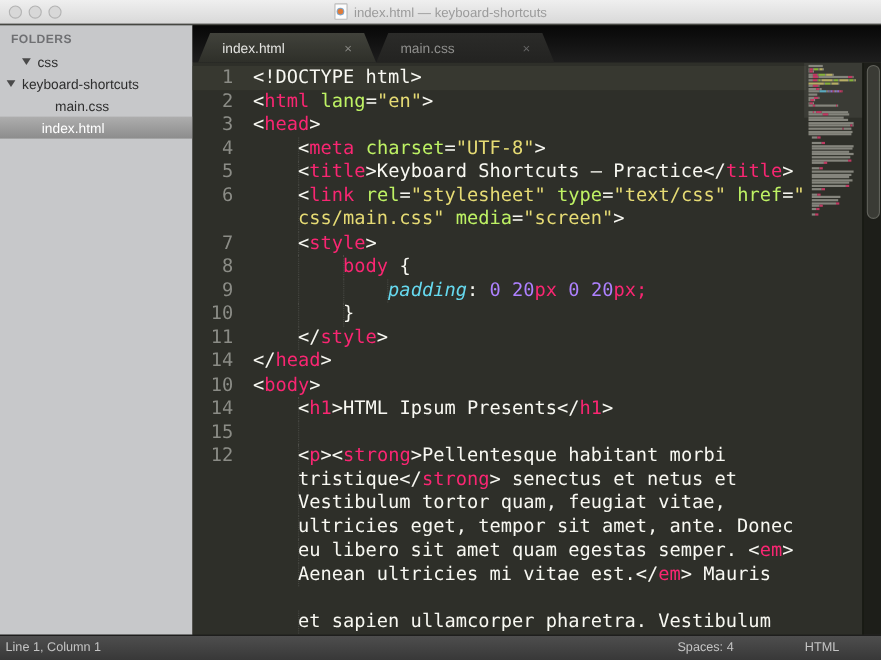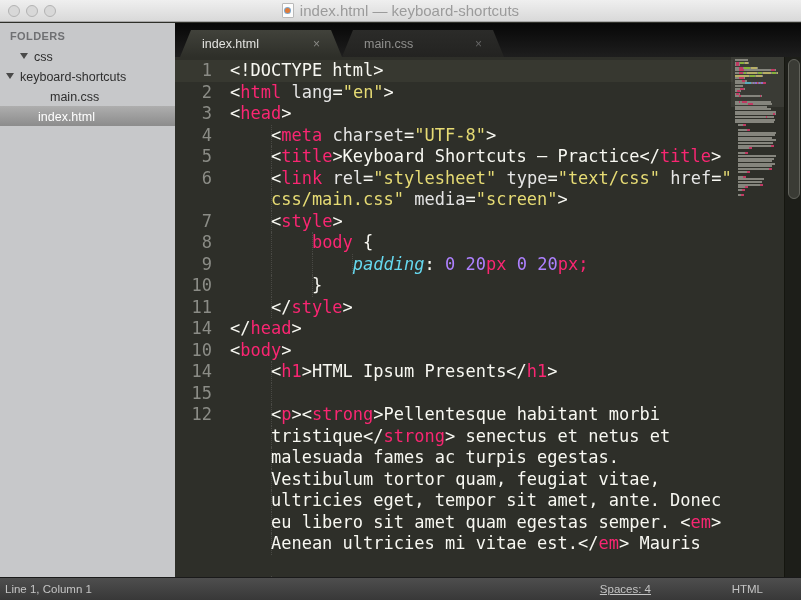--- a/index.html
+++ b/index.html
@@ -8,21 +8,21 @@
 
   
   #titlebar { position:absolute; top:0; left:0; width:801px; height:22px;
     background:linear-gradient(180deg,#efefef,#d9d9d9); border-bottom:1px solid #a9a9a9;
     display:flex; align-items:center; }
   .traffic { position:absolute; left:8px; top:5px; display:flex; gap:6px; }
   .light { width:12px; height:12px; border-radius:50%; background:#d8d8d8; border:1px solid #b3b3b3; }
   #title-center { width:100%; display:flex; justify-content:center; align-items:center; gap:6px; }
   .doc-icon { width:12px; height:15px; background:#fdfdfd; border:1px solid #b9b9b9; border-radius:1px; position:relative; }
   .doc-icon::after { content:""; position:absolute; left:2.5px; top:4px; width:5px; height:5px; border-radius:50%; background:#e07b39; box-shadow:0 0 0 1px #7fa6c9; }
-  #window-title { font-size:15px; color:#9b9b9b; }
+  #window-title { font-size:12px; color:#9b9b9b; }
 
   
   #sidebar { position:absolute; top:23px; left:0; width:175px; height:554px; background:#c7c8ca; }
   #folders-header { padding:7px 0 4px 10px; font-size:11px; font-weight:bold; color:#6f7073; letter-spacing:.4px; }
   .tree-item { position:relative; height:20px; line-height:20px; font-size:12.5px; color:#2e2e2e; cursor:default; }
   .tree-item.selected { background:linear-gradient(180deg,#aeaeae,#8c8c8c); color:#ffffff; }
   .tri { display:inline-block; width:0; height:0; border-left:4.5px solid transparent; border-right:4.5px solid transparent; border-top:6px solid #4a4a4a; margin-right:6px; vertical-align:1px; }
   .tree-label { vertical-align:middle; }
 
   
@@ -38,41 +38,41 @@
   .tab.active .tab-close { color:#8a8a86; } .tab.inactive .tab-close { color:#666; }
 
   
   #editor { position:absolute; top:57px; left:175px; width:626px; height:520px; background:#2e2f29; overflow:hidden; }
   #code-rows { position:absolute; top:3px; left:0; width:558px; }
   .row { display:flex; height:21.5px; white-space:pre; }
   .row.hl { background:#373830; }
   .ln { flex:0 0 37px; text-align:right; color:#8b8c86; font:17px/21.5px "DejaVu Sans Mono", monospace; }
   .code { position:relative; margin-left:18px; font:17px/21.5px "DejaVu Sans Mono", monospace; color:#f8f8f2; }
   .guide { position:absolute; top:0; bottom:0; width:0; border-left:1px dotted rgba(255,255,255,.13); }
-  .tok-w { color:#f8f8f2; } .tok-p { color:#f92672; } .tok-g { color:#e5e5e5;text-align:center; }
+  .tok-w { color:#f8f8f2; } .tok-p { color:#f92672; } .tok-g { color:#bef264;text-align:center; }
   .tok-y { color:#e6db74; } .tok-pu { color:#ae81ff; } .tok-c { color:#66d9ef; font-style:italic; }
 
   
   #minimap { position:absolute; top:2px; left:560px; width:48px; }
   .mm-row { height:2px; margin-bottom:0.6px; white-space:nowrap; font-size:0; }
   .mm-seg { display:inline-block; height:2px; vertical-align:top; }
   .mm-w { background:#85857d; } .mm-p { background:#c03a63; } .mm-g { background:#86b13a; }
   .mm-y { background:#b7ae66; } .mm-pu { background:#8d70c9; } .mm-c { background:#5aa9bd; }
   #mm-viewport { position:absolute; top:0; left:556px; width:54px; height:50px; background:rgba(255,255,255,.06); }
 
   
   #scroll-track { position:absolute; top:0; right:0; width:17px; height:520px; background:#1d1e19; border-left:1px solid #15160f; }
   #scroll-thumb { position:absolute; top:2px; left:2.5px; width:12px; height:140px; border-radius:7px; background:#3a3b35; border:1px solid #62635c; }
 
   
   #statusbar { position:absolute; bottom:0; left:0; width:801px; height:23px;
     background:linear-gradient(180deg,#4e4e4e,#383838); border-top:1px solid #1a1a1a;
     color:#c4c4c4; font-size:11.5px; }
   #status-left { position:absolute; left:5px; top:5px; }
-  #status-spaces { position:absolute; right:150px; top:5px; cursor:pointer;text-decoration:underline; }
+  #status-spaces { position:absolute; right:134px; top:5px; cursor:pointer; }
   #status-syntax { position:absolute; right:38px; top:5px; cursor:pointer; }
 </style>
 </head>
 <body>
 
 <div id="window">
 
   <div id="titlebar">
     <div class="traffic">
       <div class="light"></div>
@@ -119,21 +119,20 @@
         <div class="row"><span class="ln">8</span><span class="code"><i class="guide" style="left: 40.8px;"></i><i class="guide" style="left: 81.6px;"></i><span class="tok-w">        </span><span class="tok-p">body</span><span class="tok-w"> {</span></span></div>
         <div class="row"><span class="ln">9</span><span class="code"><i class="guide" style="left: 40.8px;"></i><i class="guide" style="left: 81.6px;"></i><i class="guide" style="left: 122.4px;"></i><span class="tok-w">            </span><span class="tok-c">padding</span><span class="tok-w">: </span><span class="tok-pu">0</span><span class="tok-w"> </span><span class="tok-pu">20</span><span class="tok-p">px</span><span class="tok-w"> </span><span class="tok-pu">0</span><span class="tok-w"> </span><span class="tok-pu">20</span><span class="tok-p">px</span><span class="tok-p">;</span></span></div>
         <div class="row"><span class="ln">10</span><span class="code"><i class="guide" style="left: 40.8px;"></i><i class="guide" style="left: 81.6px;"></i><span class="tok-w">        }</span></span></div>
         <div class="row"><span class="ln">11</span><span class="code"><i class="guide" style="left: 40.8px;"></i><span class="tok-w">    &lt;/</span><span class="tok-p">style</span><span class="tok-w">&gt;</span></span></div>
         <div class="row"><span class="ln">14</span><span class="code"><span class="tok-w">&lt;/</span><span class="tok-p">head</span><span class="tok-w">&gt;</span></span></div>
         <div class="row"><span class="ln">10</span><span class="code"><span class="tok-w">&lt;</span><span class="tok-p">body</span><span class="tok-w">&gt;</span></span></div>
         <div class="row"><span class="ln">14</span><span class="code"><i class="guide" style="left: 40.8px;"></i><span class="tok-w">    &lt;</span><span class="tok-p">h1</span><span class="tok-w">&gt;HTML Ipsum Presents&lt;/</span><span class="tok-p">h1</span><span class="tok-w">&gt;</span></span></div>
         <div class="row"><span class="ln">15</span><span class="code"><i class="guide" style="left: 40.8px;"></i></span></div>
         <div class="row"><span class="ln">12</span><span class="code"><i class="guide" style="left: 40.8px;"></i><span class="tok-w">    &lt;</span><span class="tok-p">p</span><span class="tok-w">&gt;&lt;</span><span class="tok-p">strong</span><span class="tok-w">&gt;Pellentesque habitant morbi</span></span></div>
         <div class="row"><span class="ln"></span><span class="code"><i class="guide" style="left: 40.8px;"></i><span class="tok-w">    tristique&lt;/</span><span class="tok-p">strong</span><span class="tok-w">&gt; senectus et netus et</span></span></div>
-        <div class="row"><span class="ln"></span><span class="code"><i class="guide" style="left: 40.8px;"></i><span class="tok-w">    malesuada fames ac turpis egestas.</span></span></div>
         <div class="row"><span class="ln"></span><span class="code"><i class="guide" style="left: 40.8px;"></i><span class="tok-w">    Vestibulum tortor quam, feugiat vitae,</span></span></div>
         <div class="row"><span class="ln"></span><span class="code"><i class="guide" style="left: 40.8px;"></i><span class="tok-w">    ultricies eget, tempor sit amet, ante. Donec</span></span></div>
         <div class="row"><span class="ln"></span><span class="code"><i class="guide" style="left: 40.8px;"></i><span class="tok-w">    eu libero sit amet quam egestas semper. &lt;</span><span class="tok-p">em</span><span class="tok-w">&gt;</span></span></div>
         <div class="row"><span class="ln"></span><span class="code"><i class="guide" style="left: 40.8px;"></i><span class="tok-w">    Aenean ultricies mi vitae est.&lt;/</span><span class="tok-p">em</span><span class="tok-w">&gt; Mauris</span></span></div>
         <div class="row"><span class="ln"></span></div>
         <div class="row"><span class="ln"></span><span class="code"><i class="guide" style="left: 40.8px;"></i><span class="tok-w">    et sapien ullamcorper pharetra. Vestibulum</span></span></div>
       </div>
     <div id="mm-viewport"></div>
     <div id="minimap">
         <div class="mm-row"><span class="mm-seg mm-w" style="width: 12.75px;"></span></div>

